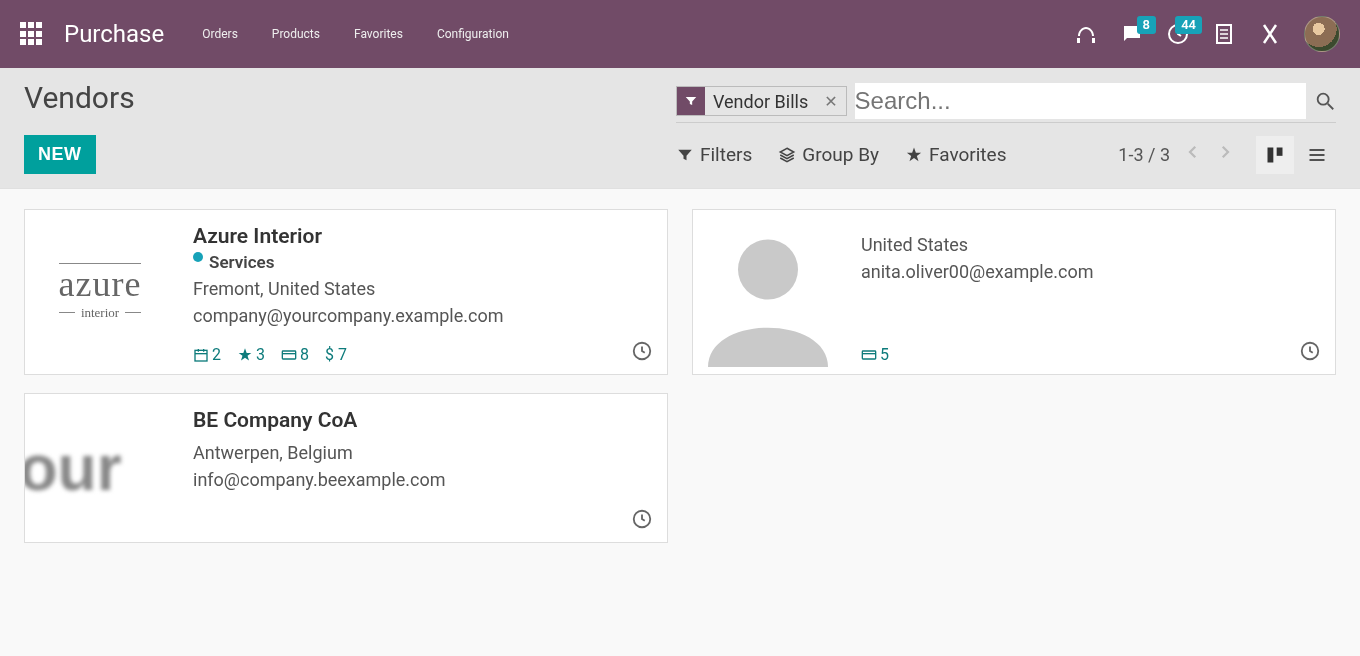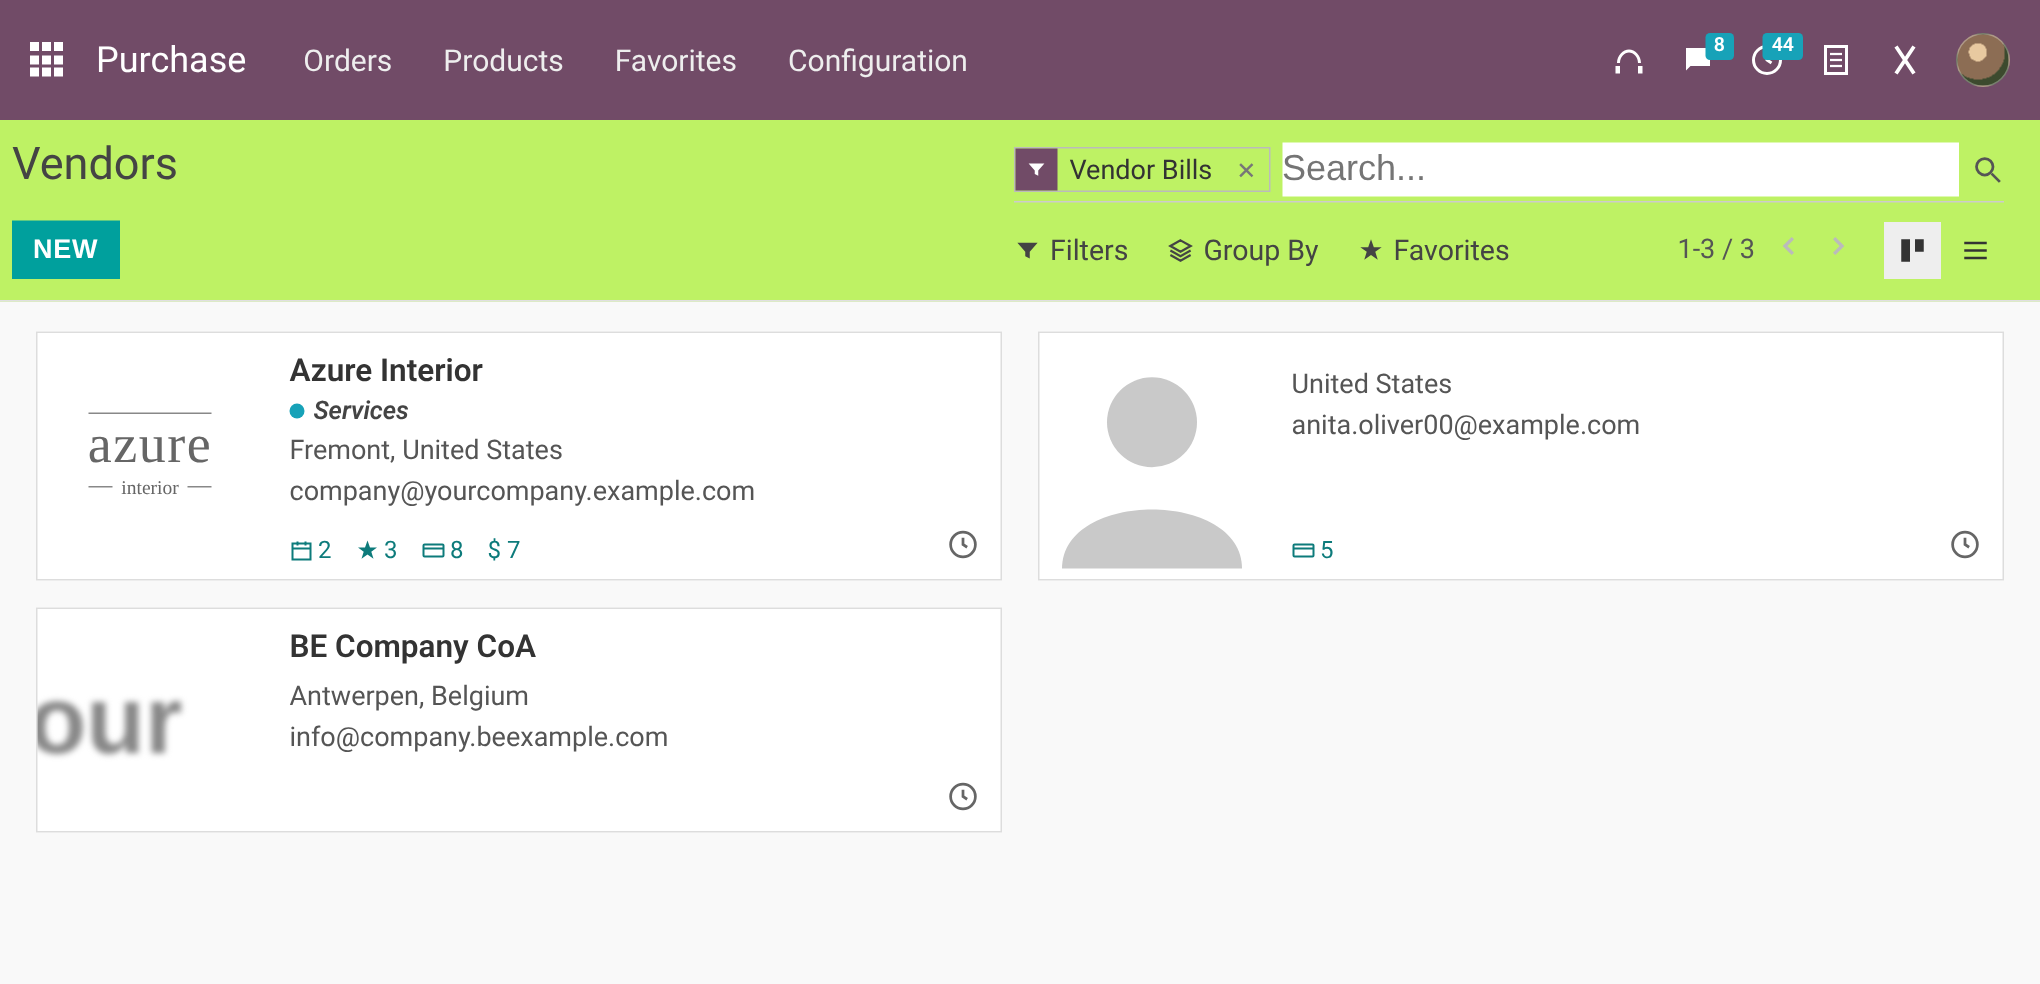--- a/index.html
+++ b/index.html
@@ -7,21 +7,21 @@
     font-family: -apple-system, BlinkMacSystemFont, "Segoe UI", Roboto, Arial, sans-serif;
     background: #f9f9f9;
     color: #333;
     width: 1360px;
     height: 656px;
     overflow: hidden;
   }
   
   .navbar {
     background: #714b67;
-    height: 80px;
+    height: 68px;
     display: flex;
     align-items: center;
     padding: 0 20px;
     color: #fff;
   }
   .navbar-left { display: flex; align-items: center; gap: 8px; }
   .apps-icon {
     display: inline-flex;
     width: 24px; height: 24px;
     flex-wrap: wrap;
@@ -30,21 +30,21 @@
   }
   .apps-icon span { width: 6px; height: 6px; background: #fff; display:block; }
   .app-title {
     font-size: 24px;
     font-weight: 400;
     color: #fff;
     margin-right: 30px;
   }
   .nav-links { display: flex; gap: 34px; }
   .nav-link {
-    font-size: 20px;
+    font-size: 12px;
     color: #eee;
     cursor: pointer;
   }
   .navbar-right {
     margin-left: auto;
     display: flex;
     align-items: center;
     gap: 22px;
   }
   .nav-icon {
@@ -67,23 +67,23 @@
   }
   .avatar-img {
     width: 36px; height: 36px;
     border-radius: 50%;
     background: radial-gradient(circle at 40% 35%, #e8c9a0 20%, #8c6d54 20% 60%, #3c4a2e 60%);
     border: 1px solid rgba(255,255,255,0.3);
   }
 
   
   .control-panel {
-    background: #bef264;
+    background: #e5e5e5;
     border-bottom: 1px solid #e0e0e0;
-    padding: 12px 24px 14px 8px;
+    padding: 12px 24px 14px 24px;
   }
   .cp-row1 { display:flex; align-items: flex-start; }
   .cp-title { font-size: 30px; color:#444; }
   .search-box {
     margin-left: auto;
     width: 660px;
     border-bottom: 1px solid #ccc;
     display: flex;
     align-items: center;
     padding: 3px 0;
@@ -177,21 +177,21 @@
     overflow:hidden;
   }
   .card-body {
     flex:1;
     padding: 14px 18px 10px 18px;
     display:flex;
     flex-direction:column;
     position:relative;
   }
   .card-name { font-size:21px; font-weight:600; color:#333; }
-  .card-tag { display:flex; align-items:center; gap:6px; margin-top:4px; font-weight:600; color:#444; font-size:17px;font-style:italic;}
+  .card-tag { display:flex; gap:6px; margin-top:4px; font-weight:600; color:#444; font-size:17px;}
   .dot { width:10px; height:10px; border-radius:50%; background:#17a2b8; }
   .card-line { font-size:18px; color:#555; margin-top:6px; }
   .card-footer {
     margin-top:auto;
     padding-top:10px;
     display:flex;
     align-items:center;
     gap:16px;
     color:#0d7b7b;
     font-size:16px;

